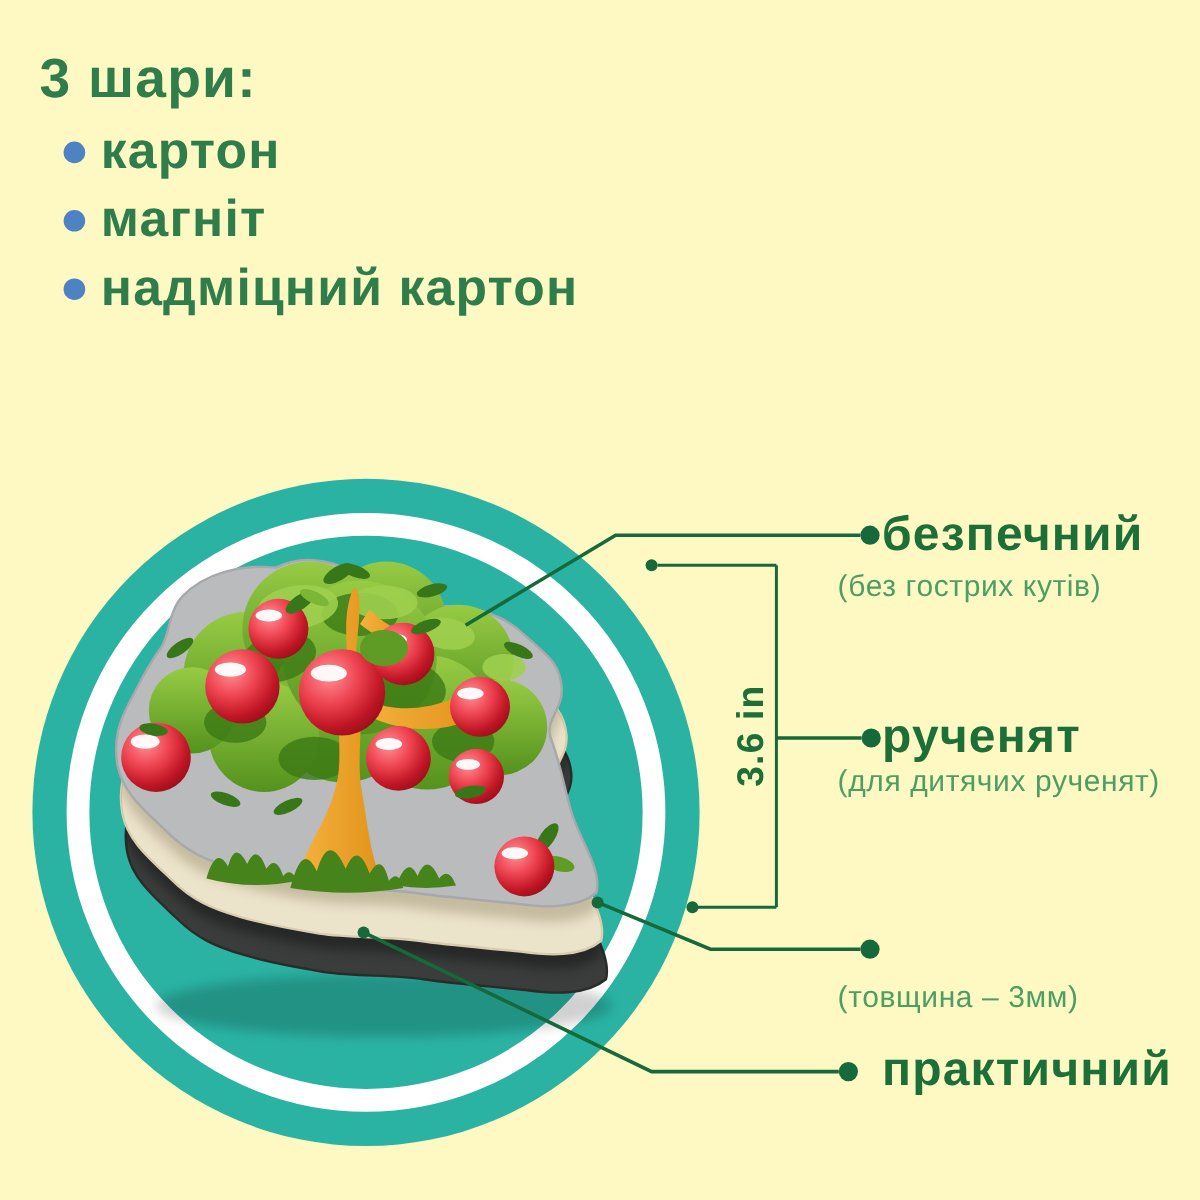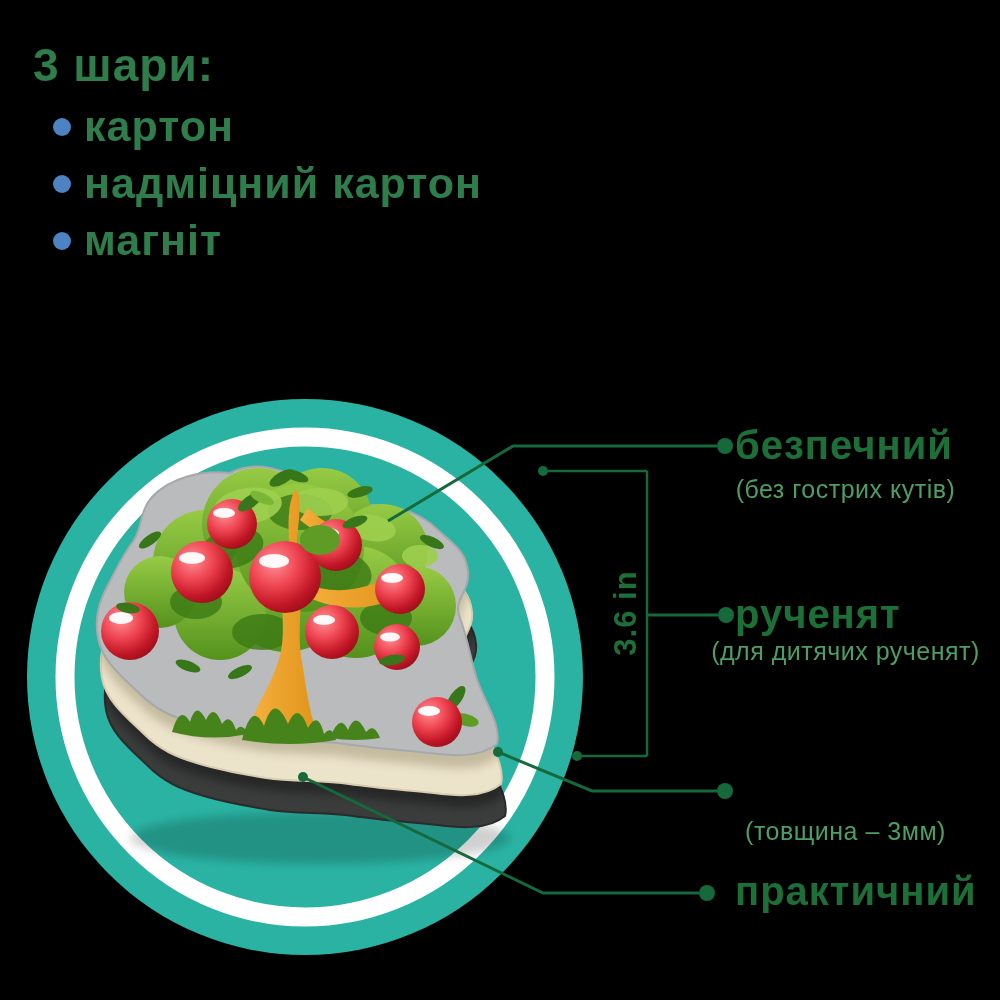--- a/index.html
+++ b/index.html
@@ -1,17 +1,17 @@
 <!DOCTYPE html>
 <html><head>
 <meta charset="utf-8">
 <style>
   html,body{margin:0;padding:0;background:#fff;}
   .stage{
-    position:relative;width:1000px;height:1000px;overflow:hidden;background:#000000;
+    position:relative;width:1000px;height:1000px;overflow:hidden;background:#fef9c3;
     font-family:"Liberation Sans","DejaVu Sans",sans-serif;
   }
   .stage svg{position:absolute;left:0;top:0;}
 
   
   .title{
     position:absolute;left:33px;top:38px;
     font-size:46px;font-weight:bold;letter-spacing:1px;color:#2e7d4a;
   }
   .layers{
@@ -33,21 +33,21 @@
     text-align:center;font-size:31px;font-weight:bold;letter-spacing:1px;color:#1d6f38;
   }
 
   
   .callout-word{
     position:absolute;left:735px;
     font-size:40px;font-weight:bold;letter-spacing:1px;color:#1d6f38;white-space:nowrap;
   }
   .callout-word.row4{left:735px;}
   .callout-note{
-    position:absolute;left:698px;width:295px;text-align:center;
+    position:absolute;left:698px;width:295px;text-align:left;
     font-size:25px;letter-spacing:0.5px;color:#4d9e62;white-space:nowrap;
   }
 </style>
 </head>
 <body>
 
 <div class="stage">
 
   <svg width="1000" height="1000" viewBox="0 0 1000 1000">
     <defs>
@@ -257,25 +257,25 @@
 
   <div class="title">3 шари:</div>
 
   <ul class="layers">
     <li>
       <span class="dot"></span>
       <span>картон</span>
     </li>
     <li>
       <span class="dot"></span>
-      <span>надміцний картон</span>
+      <span>магніт</span>
     </li>
     <li>
       <span class="dot"></span>
-      <span>магніт</span>
+      <span>надміцний картон</span>
     </li>
   </ul>
 
   <div class="dim-label">3.6 in</div>
 
   <div class="callout-word" style="top:423px;">безпечний</div>
   <div class="callout-note" style="top:475px;">(без гострих кутів)</div>
 
   <div class="callout-word" style="top:592px;">рученят</div>
   <div class="callout-note" style="top:637px;">(для дитячих рученят)</div>

